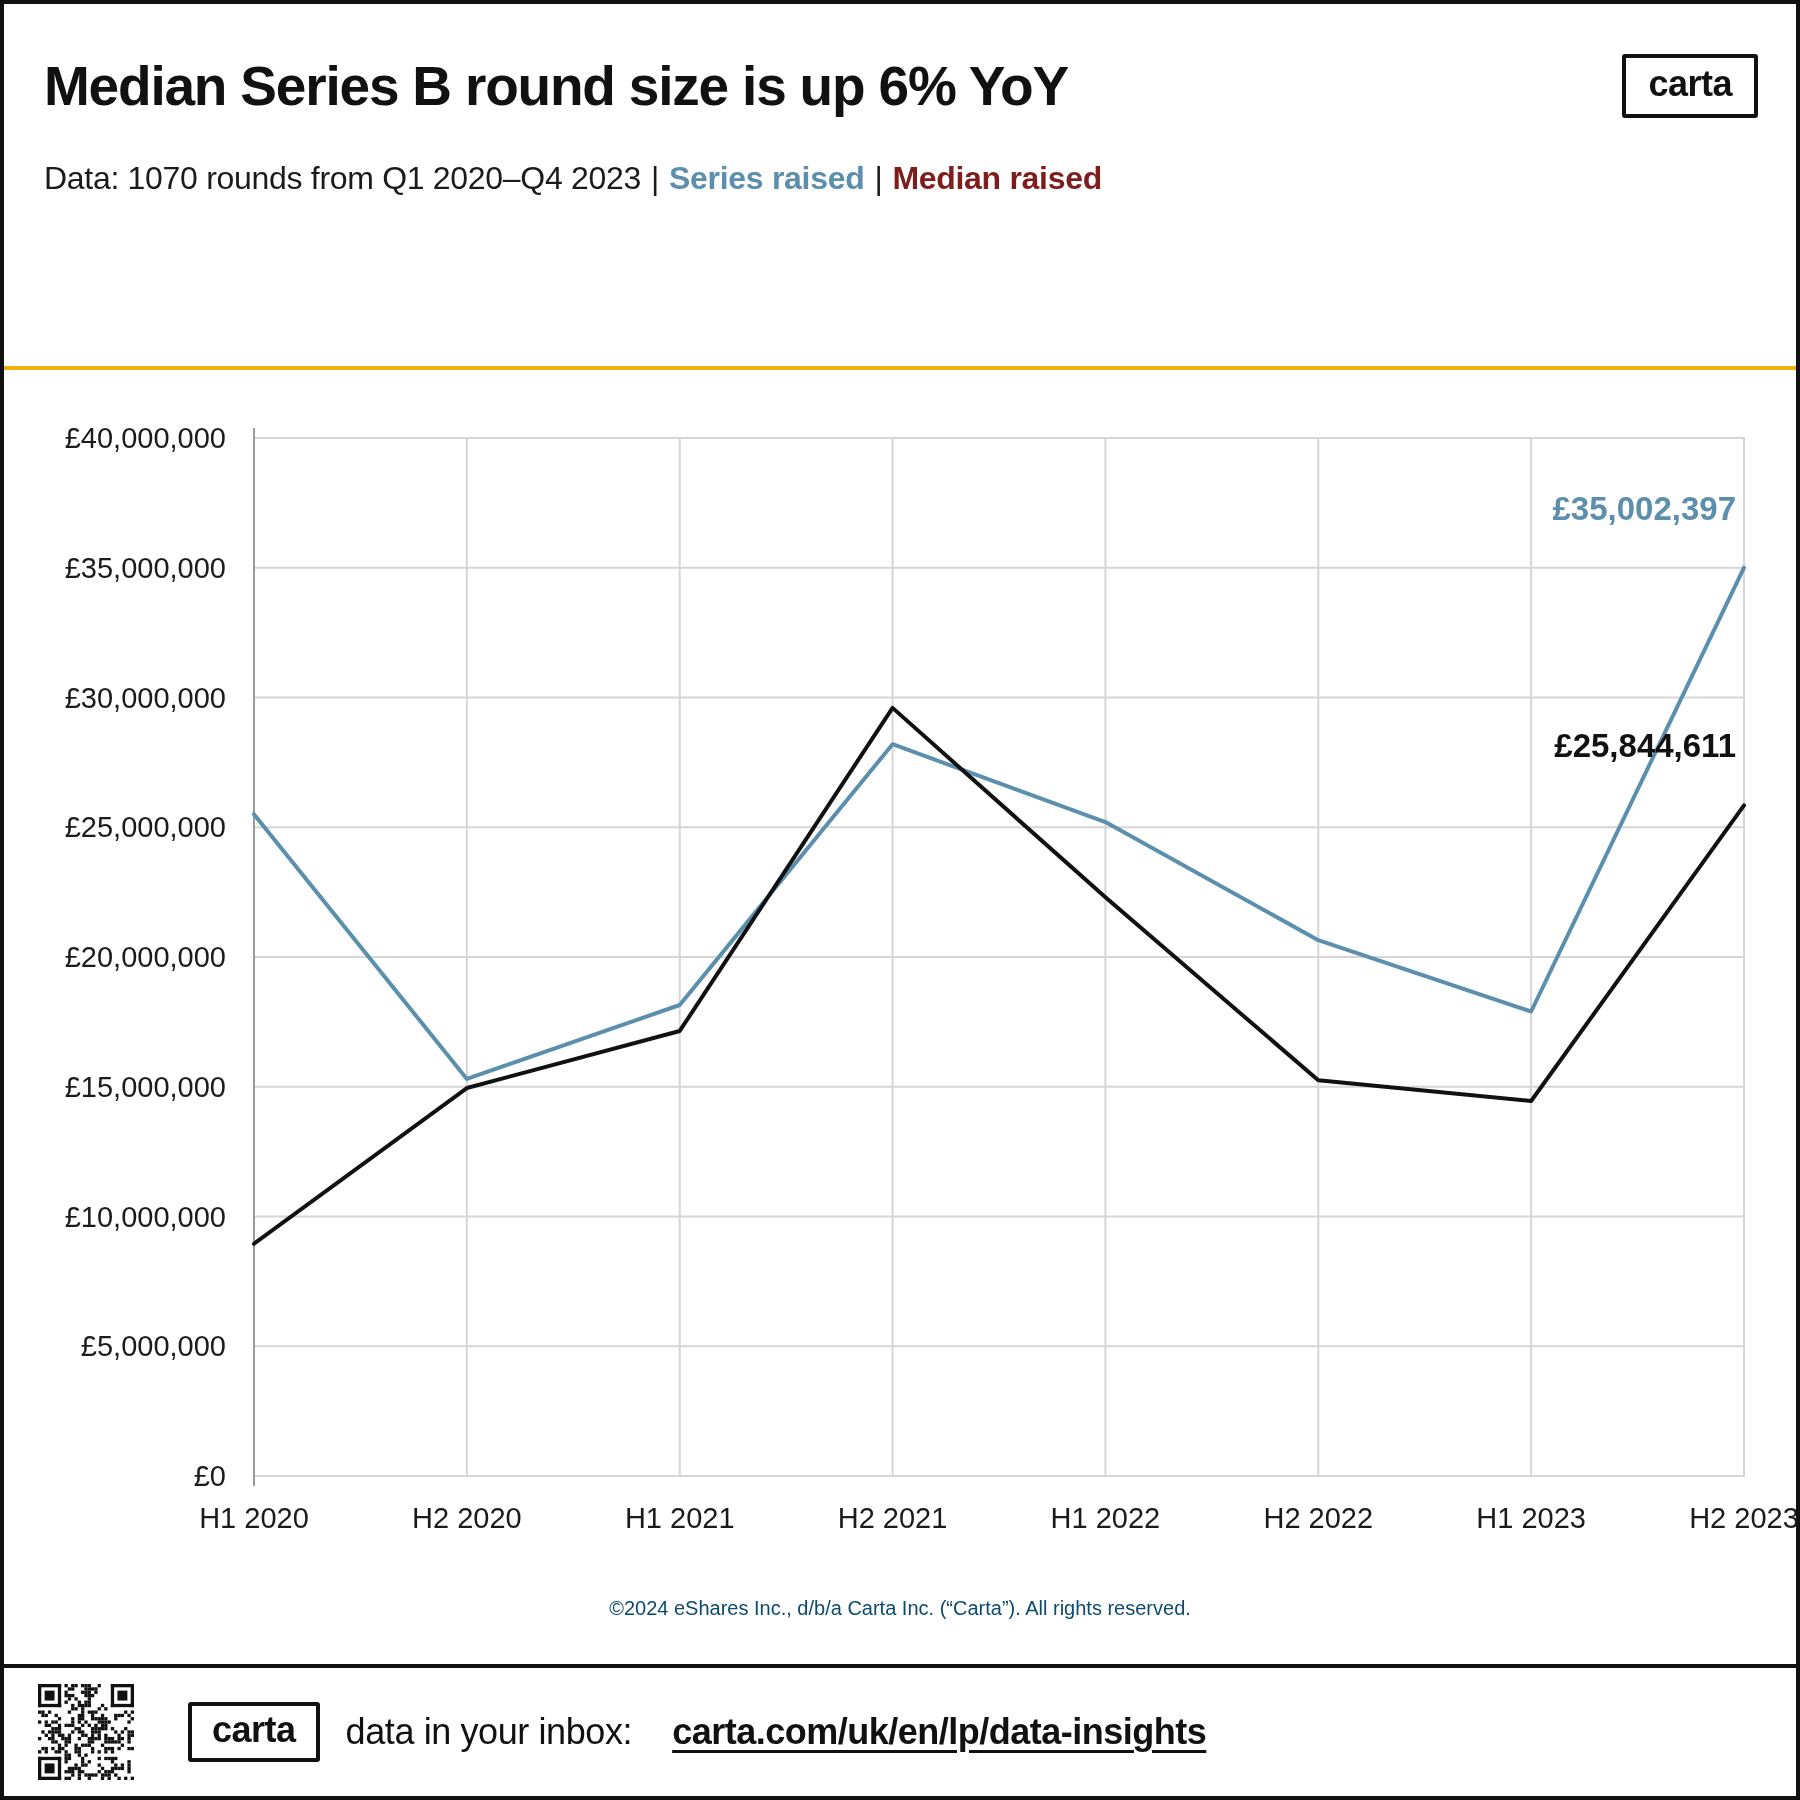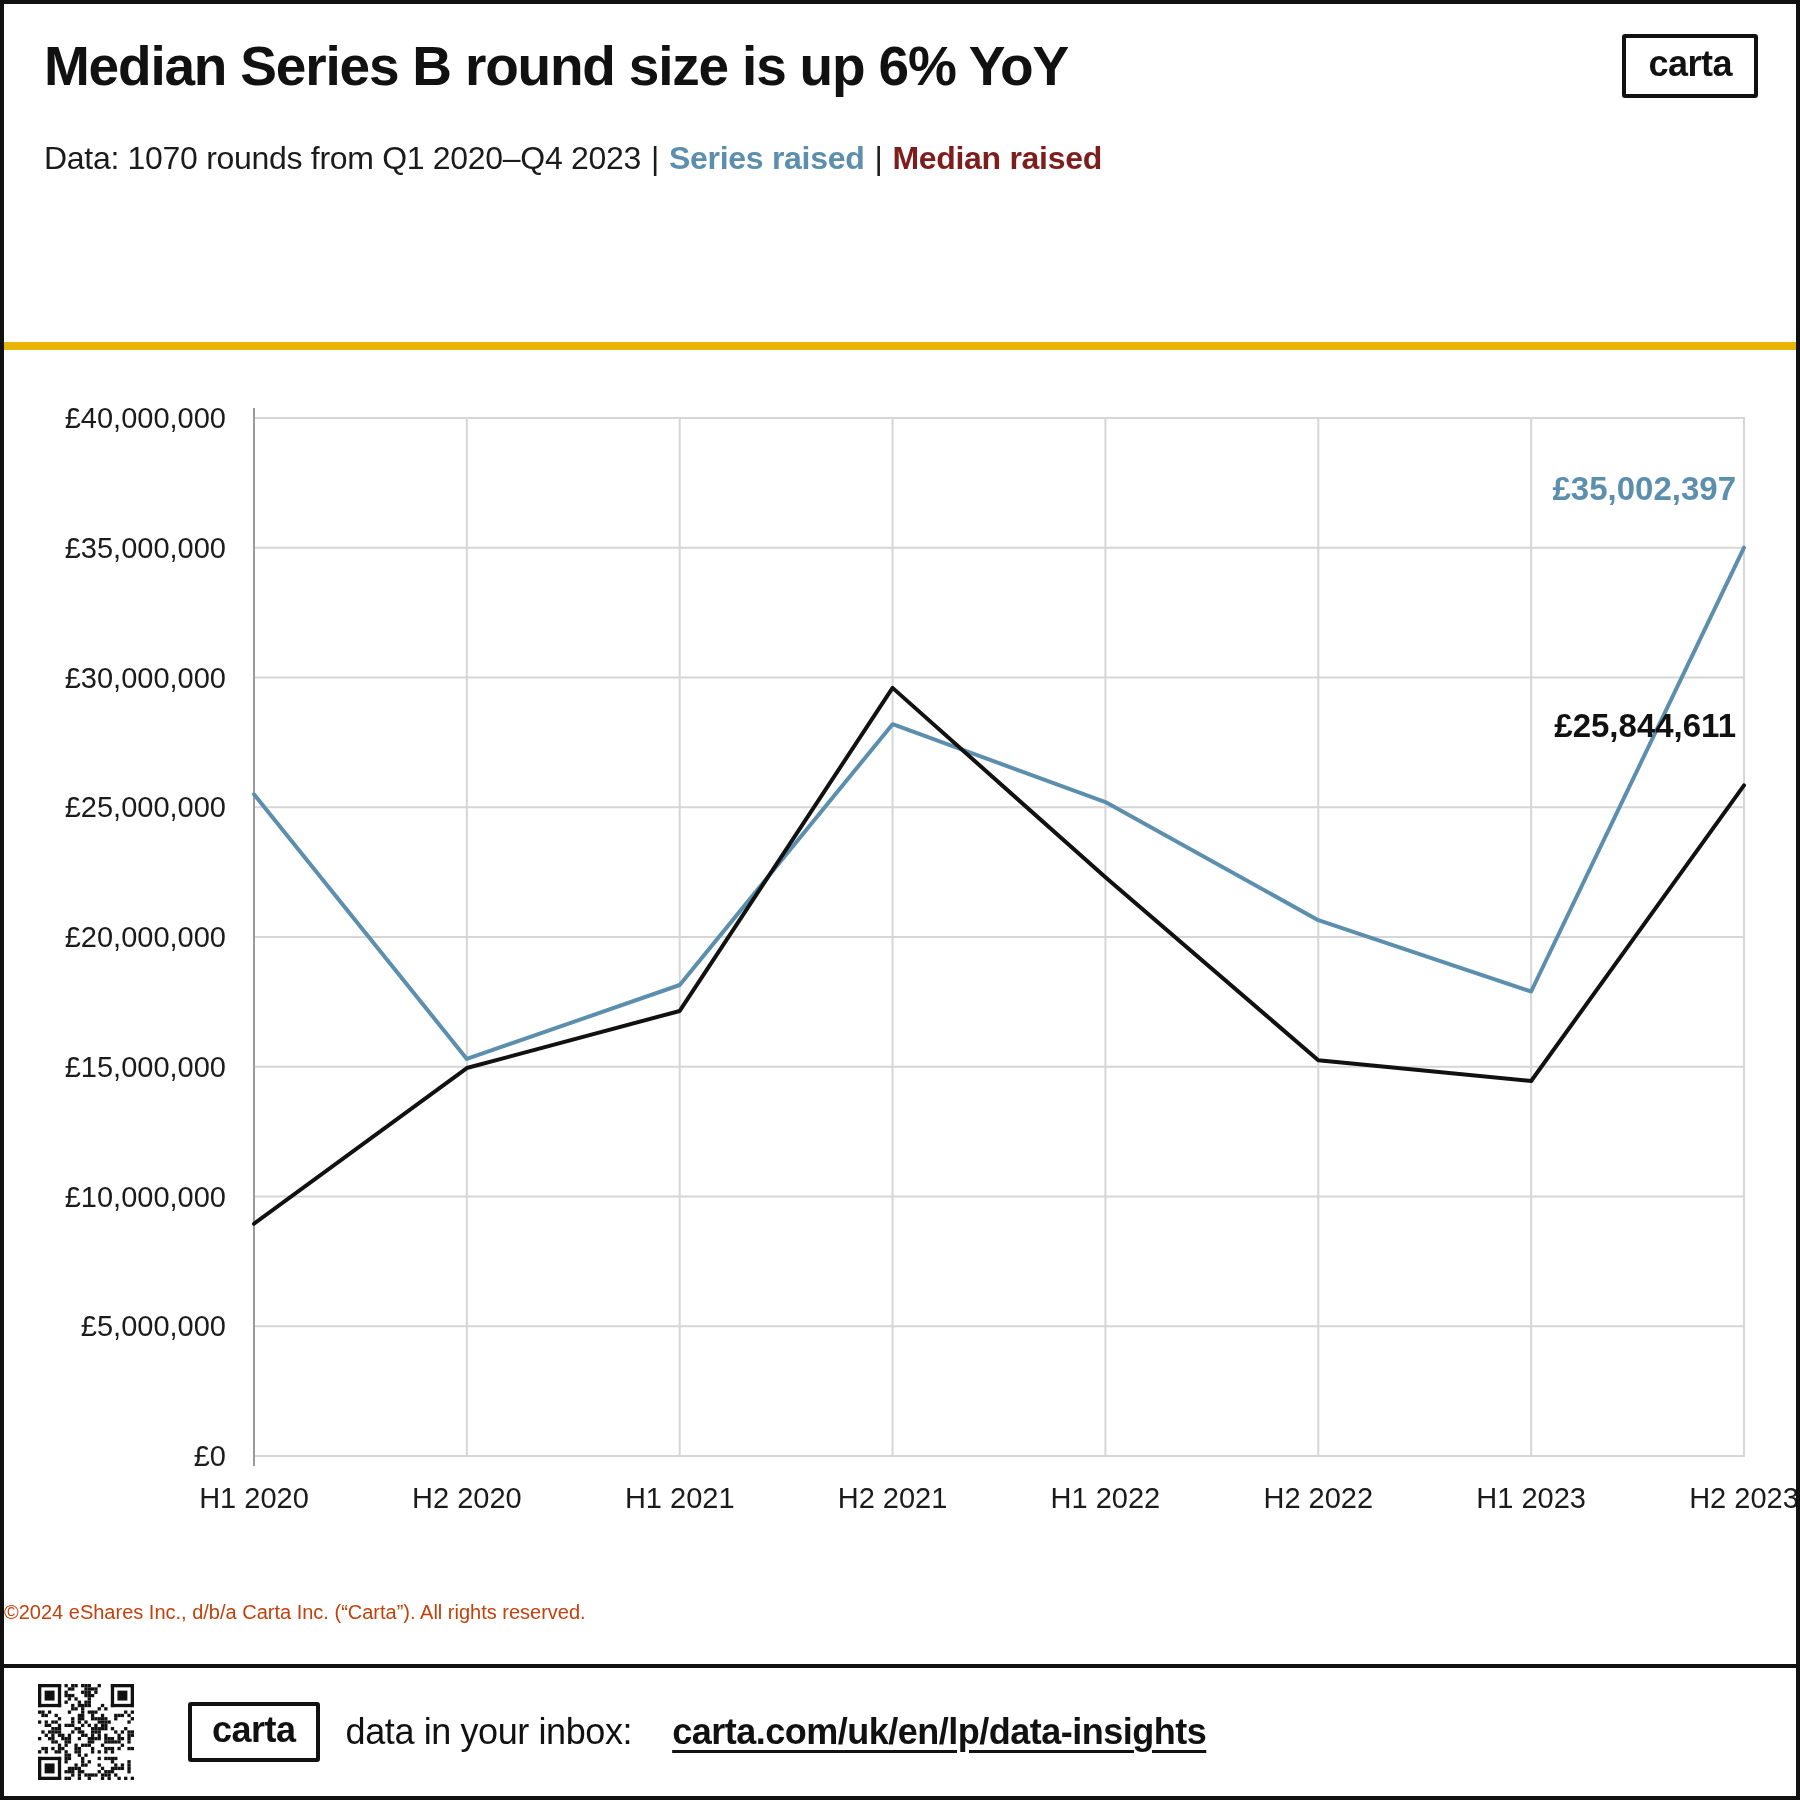--- a/index.html
+++ b/index.html
@@ -19,23 +19,24 @@
     width: 1800px;
     height: 1800px;
     box-sizing: border-box;
     border: 4px solid #111111;
   }
 
   
   .header {
     position: relative;
     padding: 34px 40px 20px 40px;
-    border-bottom: 8px solid #eab308;
+    border-bottom: 4px solid #eab308;
     height: 346px;
     box-sizing: border-box;
+    margin-top: 20px;
   }
   .title {
     font-size: 55px;
     font-weight: bold;
     letter-spacing: -1.2px;
     line-height: 1.05;
     margin: 0 0 0 0;
   }
   .subtitle {
     font-size: 42px;
@@ -86,23 +87,24 @@
     height: 1310px;
     box-sizing: border-box;
   }
   .chart-svg {
     display: block;
   }
   .copyright {
     position: absolute;
     left: 0;
     right: 0;
-    bottom: 36px;
+    bottom: 60px;
+    text-align: center;
     font-size: 20px;
-    color: #c2410c;
+    color: #0c4a6e;
   }
 
   
   .footer {
     position: absolute;
     left: 0; right: 0; bottom: 0;
     height: 132px;
     border-top: 4px solid #111111;
     display: flex;
     align-items: center;

